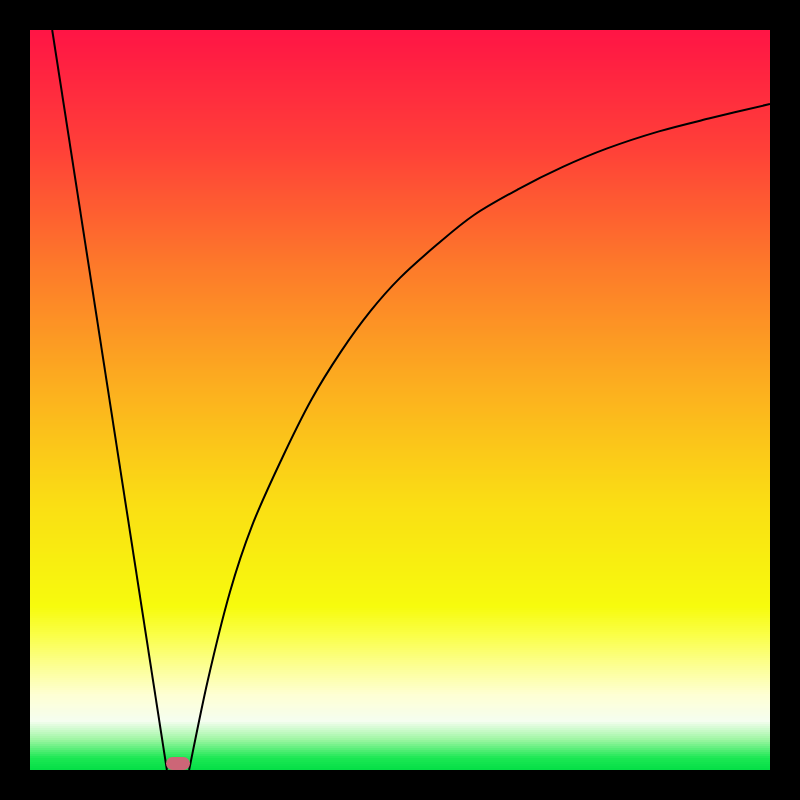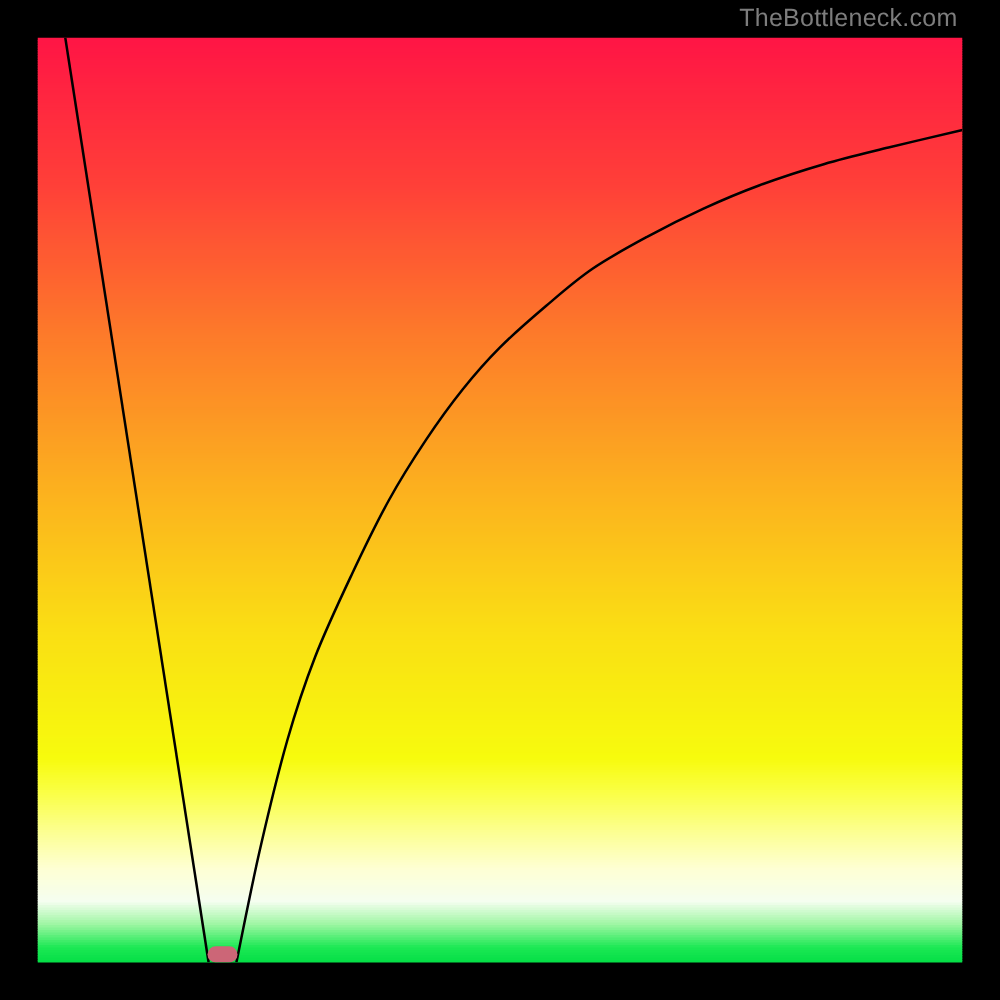--- a/index.html
+++ b/index.html
@@ -50,21 +50,20 @@
     font-weight: 500;
     letter-spacing: 0.2px;
     white-space: nowrap;
   }
 </style>
 </head>
 <body>
 
 <div class="frame">
 
-  <div class="watermark">TheBottleneck.com</div>
 
   <div class="plot">
     <div class="gradient" id="gradient-bg">
         <div style="top: 0px; height: 3px; background: rgb(255, 21, 69);"></div>
         <div style="top: 2px; height: 3px; background: rgb(255, 22, 69);"></div>
         <div style="top: 4px; height: 3px; background: rgb(255, 22, 69);"></div>
         <div style="top: 6px; height: 3px; background: rgb(255, 23, 68);"></div>
         <div style="top: 8px; height: 3px; background: rgb(255, 24, 68);"></div>
         <div style="top: 10px; height: 3px; background: rgb(255, 25, 68);"></div>
         <div style="top: 12px; height: 3px; background: rgb(255, 25, 68);"></div>

